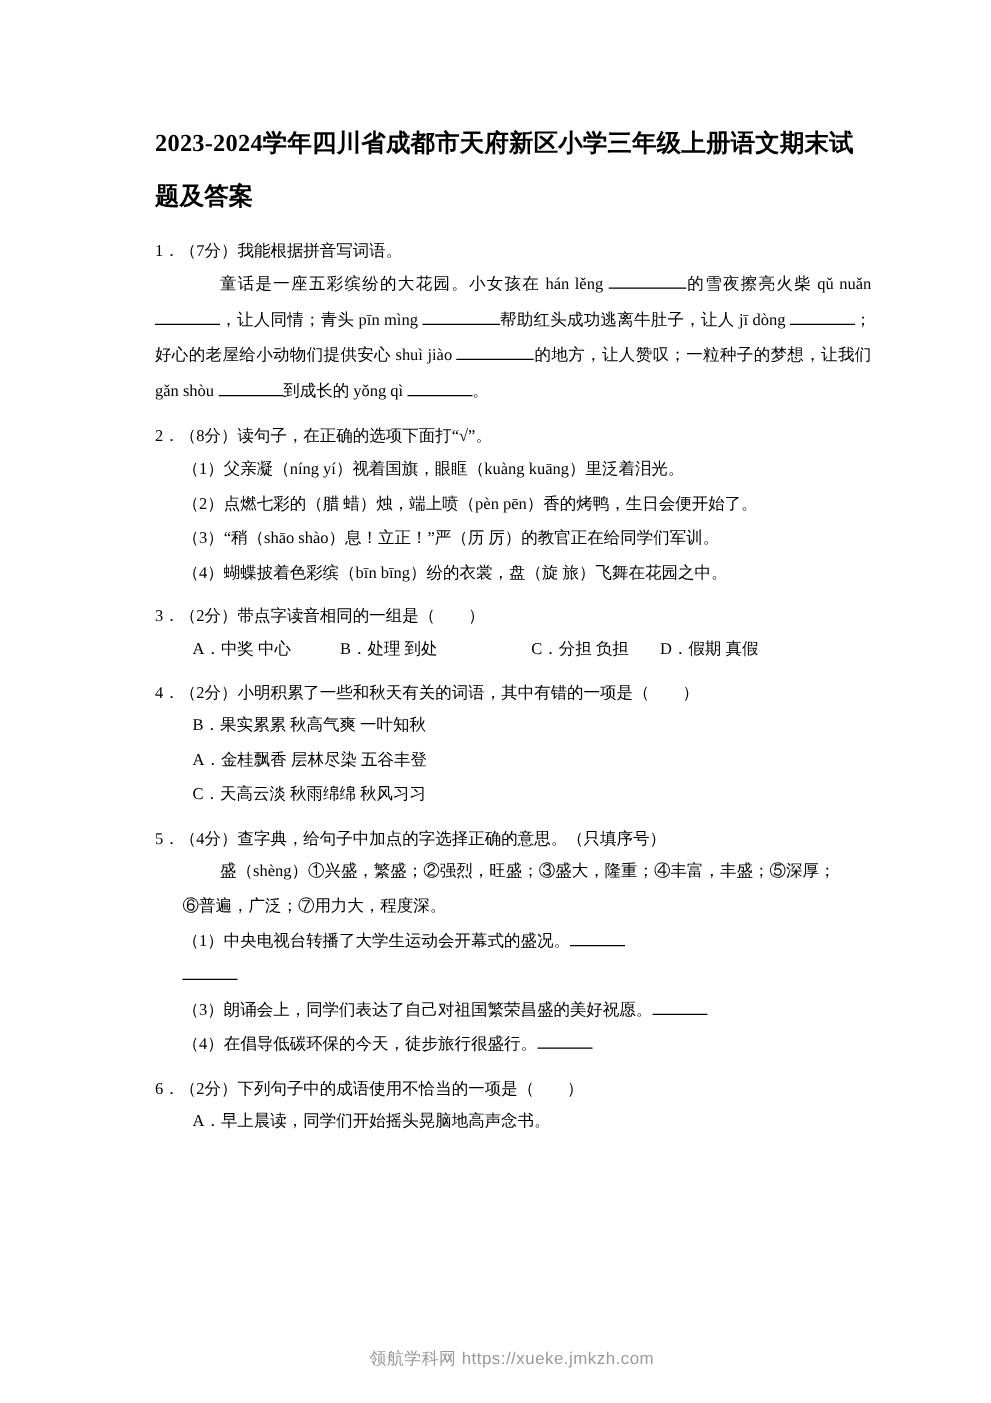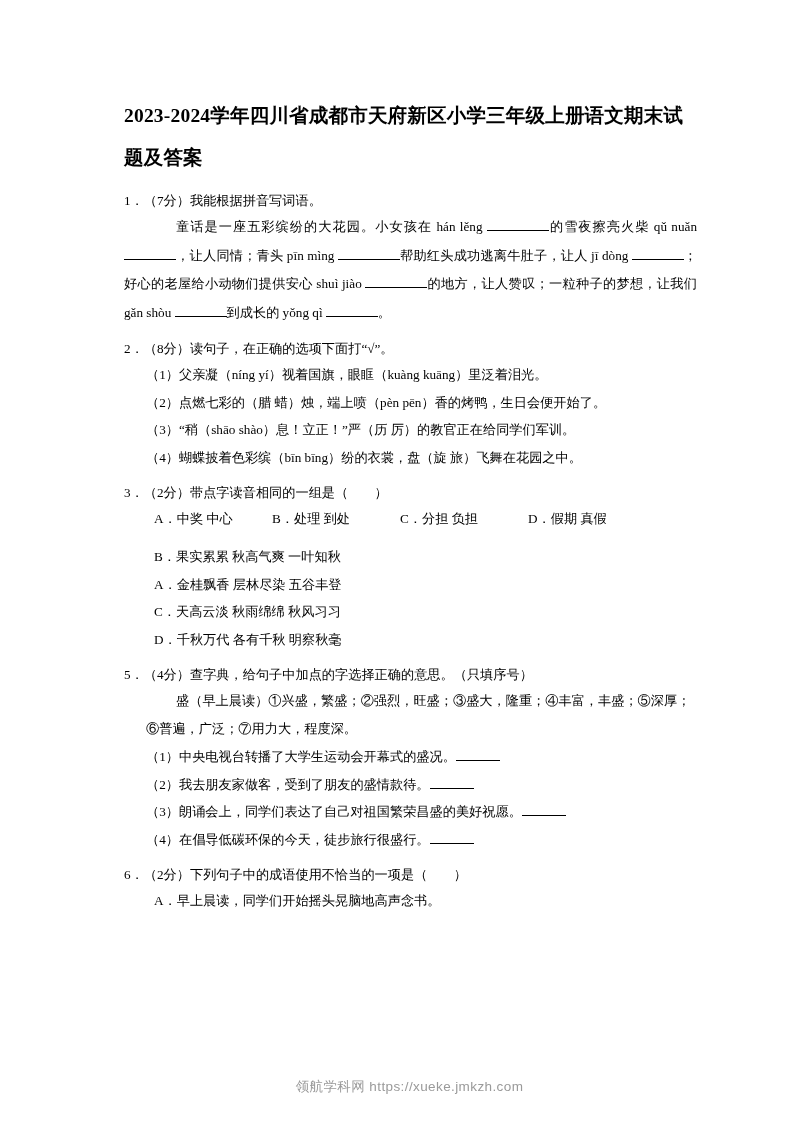--- a/index.html
+++ b/index.html
@@ -56,21 +56,21 @@
   .b-sm { width: 44px; }
   .opts {
     font-size: 13.2px;
     line-height: 27px;
     padding-left: 30px;
     display: flex;
   }
   .opts .op { display: inline-block; }
   .op-a { width: 118px; }
   .op-b { width: 128px; }
-  .op-c { width: 128px; }
+  .op-c { width: 128px; text-align: center; }
   .sub {
     font-size: 13.2px;
     line-height: 27.5px;
     padding-left: 22px;
   }
   .sub-i {
     font-size: 13.2px;
     line-height: 27.5px;
     padding-left: 30px;
   }
@@ -123,35 +123,35 @@
     <div class="q-head">3．（2分）带点字读音相同的一组是（　　）</div>
     <div class="opts">
       <span class="op op-a">A．中奖 中心</span>
       <span class="op op-b">B．处理 到处</span>
       <span class="op op-c">C．分担 负担</span>
       <span class="op">D．假期 真假</span>
     </div>
   </div>
 
   <div class="q">
+    <div class="q-head">4．（2分）小明积累了一些和秋天有关的词语，其中有错的一项是（　　）</div>
     <div class="sub-i">B．果实累累 秋高气爽 一叶知秋</div>
     <div class="sub-i">A．金桂飘香 层林尽染 五谷丰登</div>
     <div class="sub-i">C．天高云淡 秋雨绵绵 秋风习习</div>
-    <div class="sub-i">D．千秋万代 各有千秋 明察秋毫</div>
   </div>
 
   <div class="q">
     <div class="q-head">5．（4分）查字典，给句子中加点的字选择正确的意思。（只填序号）</div>
-    <div class="dict-line">盛（早上晨读）①兴盛，繁盛；②强烈，旺盛；③盛大，隆重；④丰富，丰盛；⑤深厚；</div>
+    <div class="dict-line">盛（shèng）①兴盛，繁盛；②强烈，旺盛；③盛大，隆重；④丰富，丰盛；⑤深厚；</div>
     <div class="dict-line2">⑥普遍，广泛；⑦用力大，程度深。</div>
     <div class="sub">
       <span>（1）中央电视台转播了大学生运动会开幕式的盛况。</span><span class="blank b-sm"></span>
     </div>
     <div class="sub">
-      <span>（2）我去朋友家做客，受到了朋友的盛情款待。</span><span class="blank b-sm"></span>
+      <span class="blank b-sm"></span>
     </div>
     <div class="sub">
       <span>（3）朗诵会上，同学们表达了自己对祖国繁荣昌盛的美好祝愿。</span><span class="blank b-sm"></span>
     </div>
     <div class="sub">
       <span>（4）在倡导低碳环保的今天，徒步旅行很盛行。</span><span class="blank b-sm"></span>
     </div>
   </div>
 
   <div class="q">

